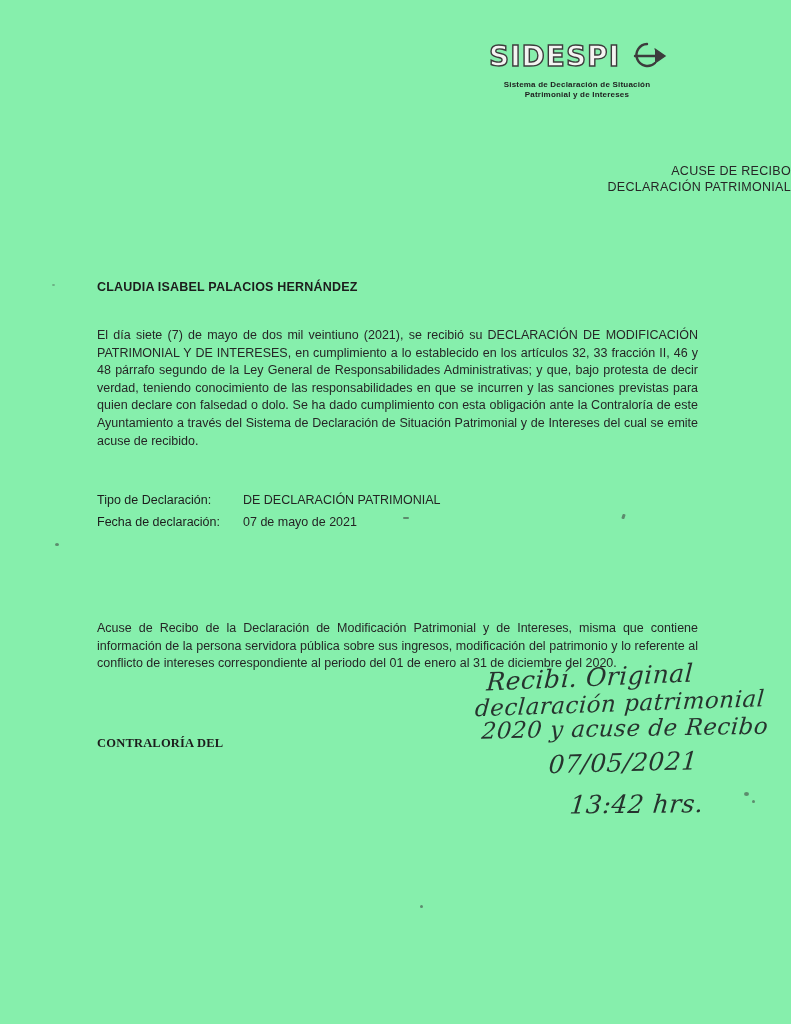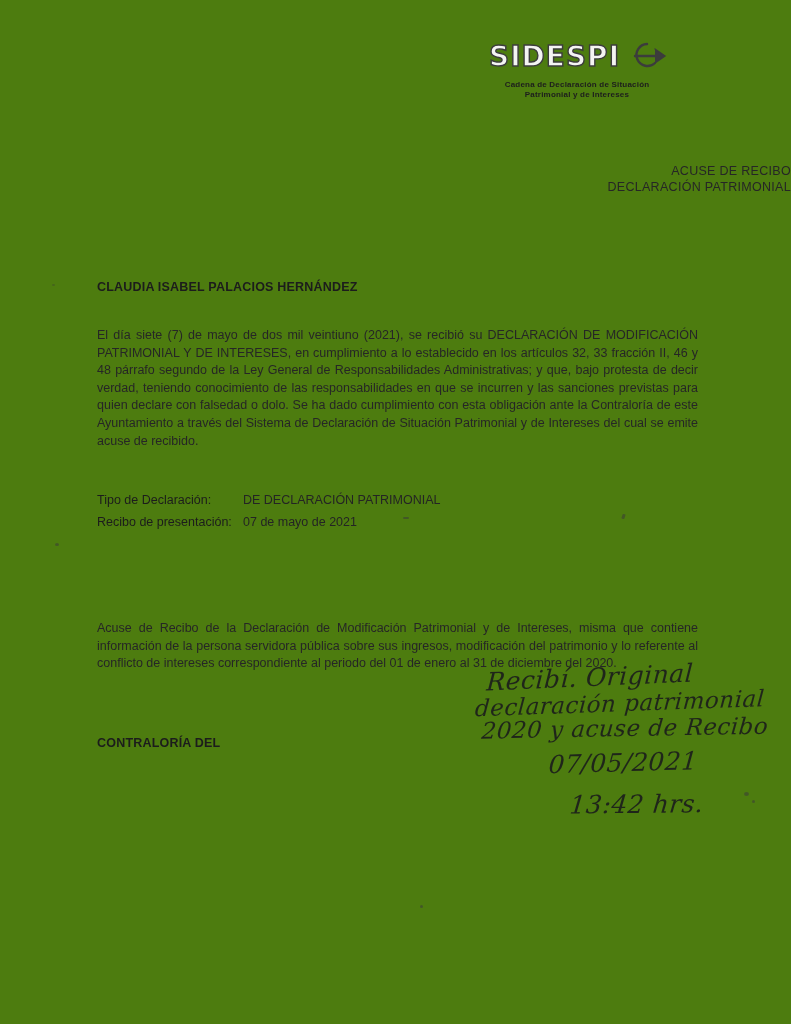--- a/index.html
+++ b/index.html
@@ -5,21 +5,21 @@
   html, body {
     margin: 0;
     padding: 0;
     background: #e8e8e8;
   }
   .page {
     position: relative;
     width: 791px;
     height: 1024px;
     margin: 0 auto;
-    background: #4d7c0f;
+    background: #86efac;
     overflow: hidden;
     font-family: "Liberation Sans", sans-serif;
     color: #222;
   }
   
   .logo {
     position: absolute;
     left: 487px;
     top: 36px;
     width: 180px;
@@ -89,20 +89,21 @@
   .field-value { white-space: nowrap; }
   
   .signature {
     position: absolute;
     top: 736px;
     left: 97px;
     font-size: 12.5px;
     font-weight: bold;
     letter-spacing: 0.2px;
     color: #1c1c1c;
+    font-family: Liberation Serif, serif;
   }
   
   .handwriting {
     position: absolute;
     left: 474px;
     top: 662px;
     width: 310px;
     transform: rotate(-1.5deg);
     font-family: "DejaVu Serif", serif;
     font-style: italic;
@@ -135,40 +136,40 @@
   <div class="logo">
     <svg width="180" height="44" viewBox="0 0 180 44">
       <text x="2" y="30" font-family="DejaVu Sans, sans-serif" font-size="28" font-weight="bold" letter-spacing="1" fill="#f4f4f2" stroke="#3c3c3c" stroke-width="1.4">SIDESPI</text>
 
       <g fill="none" stroke="#3c3c3c" stroke-width="2.4" stroke-linecap="round">
         <path d="M160 8 a11 11 0 1 0 8 19"></path>
         <path d="M148 20 h26"></path>
         <path d="M168 13 L178 20 L168 27" fill="#3c3c3c" stroke-width="1.4"></path>
       </g>
     </svg>
-    <div class="tagline">Cadena de Declaración de Situación</div>
+    <div class="tagline">Sistema de Declaración de Situación</div>
     <div class="tagline">Patrimonial y de Intereses</div>
   </div>
 
   <div class="doc-title">
     <div>ACUSE DE RECIBO</div>
     <div>DECLARACIÓN PATRIMONIAL</div>
   </div>
 
   <div class="recipient">CLAUDIA ISABEL PALACIOS HERNÁNDEZ</div>
 
   <div class="body-par par-1">El día siete (7) de mayo de dos mil veintiuno (2021), se recibió su DECLARACIÓN DE MODIFICACIÓN PATRIMONIAL Y DE INTERESES, en cumplimiento a lo establecido en los artículos 32, 33 fracción II, 46 y 48 párrafo segundo de la Ley General de Responsabilidades Administrativas; y que, bajo protesta de decir verdad, teniendo conocimiento de las responsabilidades en que se incurren y las sanciones previstas para quien declare con falsedad o dolo. Se ha dado cumplimiento con esta obligación ante la Contraloría de este Ayuntamiento a través del Sistema de Declaración de Situación Patrimonial y de Intereses del cual se emite acuse de recibido.</div>
 
   <div class="fields">
     <div class="field-row">
       <span class="field-label">Tipo de Declaración:</span>
       <span class="field-value">DE DECLARACIÓN PATRIMONIAL</span>
     </div>
     <div class="field-row">
-      <span class="field-label">Recibo de presentación:</span>
+      <span class="field-label">Fecha de declaración:</span>
       <span class="field-value">07 de mayo de 2021</span>
     </div>
   </div>
 
   <div class="body-par par-2">Acuse de Recibo de la Declaración de Modificación Patrimonial y de Intereses, misma que contiene información de la persona servidora pública sobre sus ingresos, modificación del patrimonio y lo referente al conflicto de intereses correspondiente al periodo del 01 de enero al 31 de diciembre del 2020.</div>
 
   <div class="signature">CONTRALORÍA DEL</div>
 
   <div class="handwriting">
     <span class="hw-line hw-1">Recibí. Original</span>

